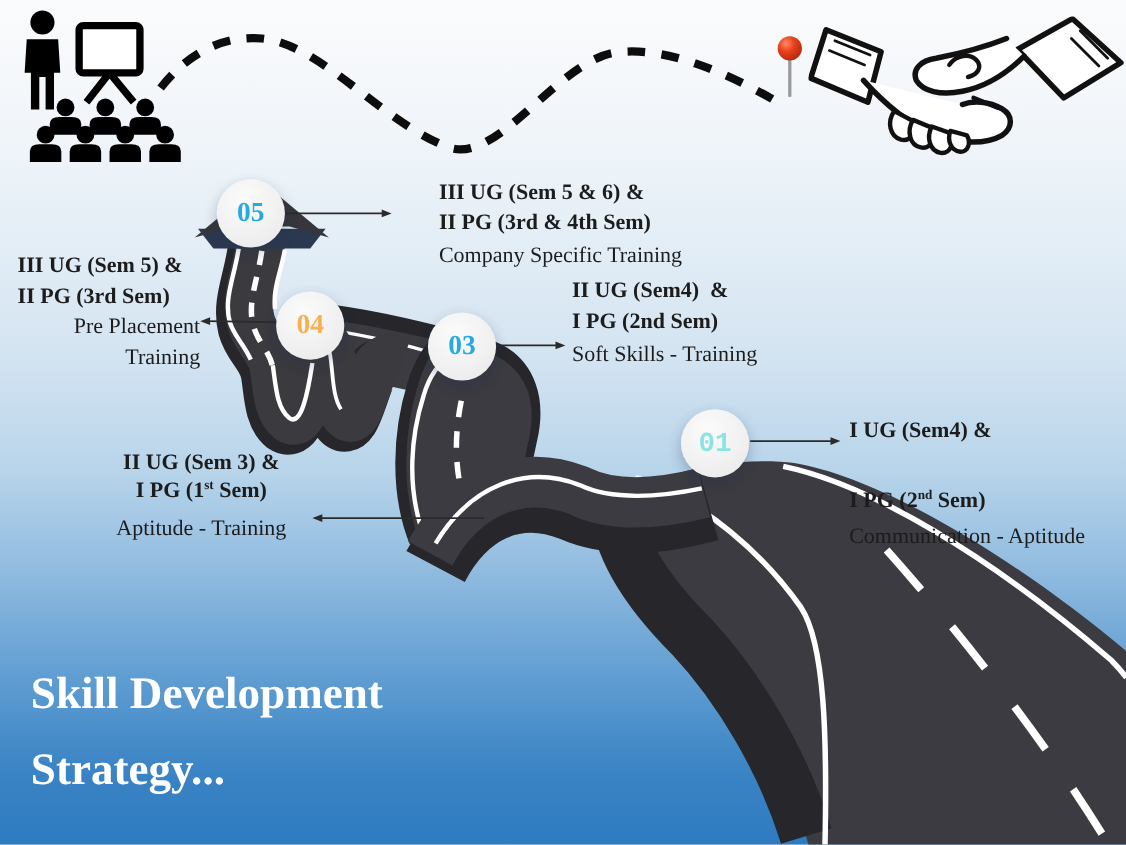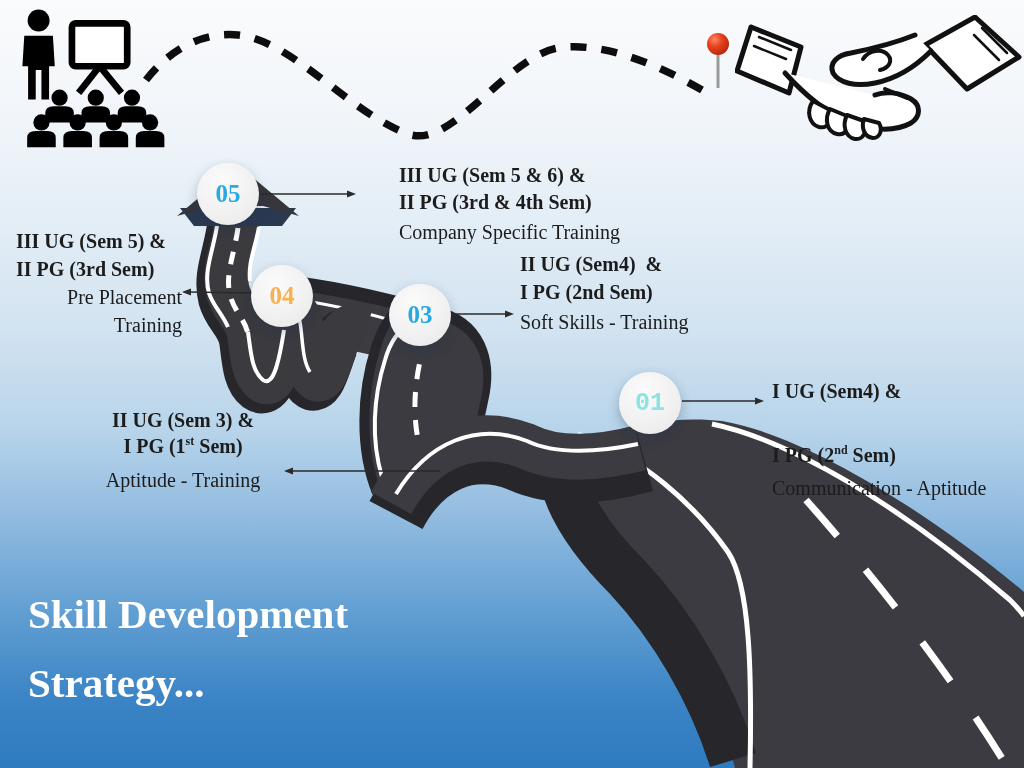--- a/index.html
+++ b/index.html
@@ -41,21 +41,21 @@
 
   .lb2 { left:90px; top:407px; width:186px; text-align:center; }
   .lb2 div { line-height:26px; }
   .lb2 .n { margin-top:8px; }
 
   .lb1 { left:772px; top:339px; }
   .lb1 div { line-height:24px;margin-top:40px; }
   .lb1 .n { margin-top:9px; }
 
   .title {
-    position:absolute; left:28px; top:580px;
+    position:absolute; left:28px; top:596px;
     color:#ffffff; font-size:41px; font-weight:bold; line-height:69px;
   }
 </style>
 </head>
 <body>
 
 <div class="stage">
 
   <svg class="scene-svg" viewBox="0 0 1024 768">
     <defs>

